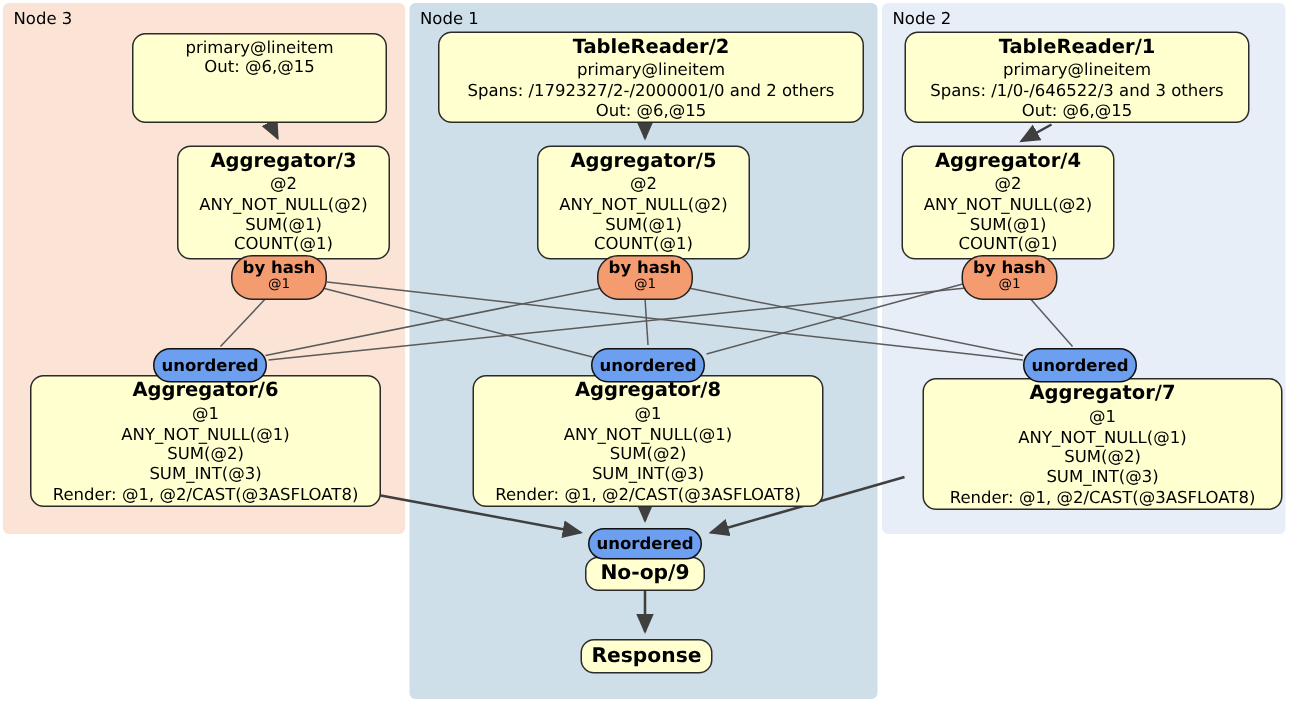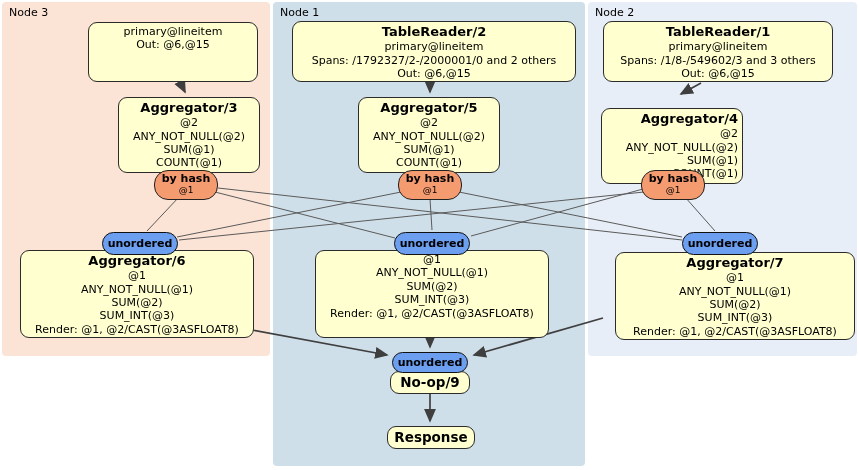--- a/index.html
+++ b/index.html
@@ -82,39 +82,39 @@
 </div>
 <div class="pbox" style="left:292px;top:21px;width:284px;height:61px;">
   <div class="pbox-title">TableReader/2</div>
   <div class="pbox-line">primary@lineitem</div>
   <div class="pbox-line">Spans: /1792327/2-/2000001/0 and 2 others</div>
   <div class="pbox-line">Out: @6,@15</div>
 </div>
 <div class="pbox" style="left:603px;top:21px;width:230px;height:61px;">
   <div class="pbox-title">TableReader/1</div>
   <div class="pbox-line">primary@lineitem</div>
-  <div class="pbox-line">Spans: /1/8-/549602/3 and 3 others</div>
+  <div class="pbox-line">Spans: /1/0-/646522/3 and 3 others</div>
   <div class="pbox-line">Out: @6,@15</div>
 </div>
 
 <div class="pbox" style="left:118px;top:97px;width:142px;height:76px;">
   <div class="pbox-title">Aggregator/3</div>
   <div class="pbox-line">@2</div>
   <div class="pbox-line">ANY_NOT_NULL(@2)</div>
   <div class="pbox-line">SUM(@1)</div>
   <div class="pbox-line">COUNT(@1)</div>
 </div>
 <div class="pbox" style="left:358px;top:97px;width:142px;height:76px;">
   <div class="pbox-title">Aggregator/5</div>
   <div class="pbox-line">@2</div>
   <div class="pbox-line">ANY_NOT_NULL(@2)</div>
   <div class="pbox-line">SUM(@1)</div>
   <div class="pbox-line">COUNT(@1)</div>
 </div>
-<div class="pbox" style="left:601px;top:108px;width:142px;height:76px;text-align:right;">
+<div class="pbox" style="left:601px;top:97px;width:142px;height:76px;">
   <div class="pbox-title">Aggregator/4</div>
   <div class="pbox-line">@2</div>
   <div class="pbox-line">ANY_NOT_NULL(@2)</div>
   <div class="pbox-line">SUM(@1)</div>
   <div class="pbox-line">COUNT(@1)</div>
 </div>
 
 <div class="router" style="left:154px;top:170px;">
   <div class="router-label">by hash</div>
   <div class="router-sub">@1</div>
@@ -140,20 +140,21 @@
 
 <div class="pbox" style="left:20px;top:250px;width:234px;height:88px;">
   <div class="pbox-title">Aggregator/6</div>
   <div class="pbox-line">@1</div>
   <div class="pbox-line">ANY_NOT_NULL(@1)</div>
   <div class="pbox-line">SUM(@2)</div>
   <div class="pbox-line">SUM_INT(@3)</div>
   <div class="pbox-line">Render: @1, @2/CAST(@3ASFLOAT8)</div>
 </div>
 <div class="pbox" style="left:315px;top:250px;width:234px;height:88px;">
+  <div class="pbox-title">Aggregator/8</div>
   <div class="pbox-line">@1</div>
   <div class="pbox-line">ANY_NOT_NULL(@1)</div>
   <div class="pbox-line">SUM(@2)</div>
   <div class="pbox-line">SUM_INT(@3)</div>
   <div class="pbox-line">Render: @1, @2/CAST(@3ASFLOAT8)</div>
 </div>
 <div class="pbox" style="left:603px;top:252px;width:240px;height:88px;margin-left:12px;">
   <div class="pbox-title">Aggregator/7</div>
   <div class="pbox-line">@1</div>
   <div class="pbox-line">ANY_NOT_NULL(@1)</div>

